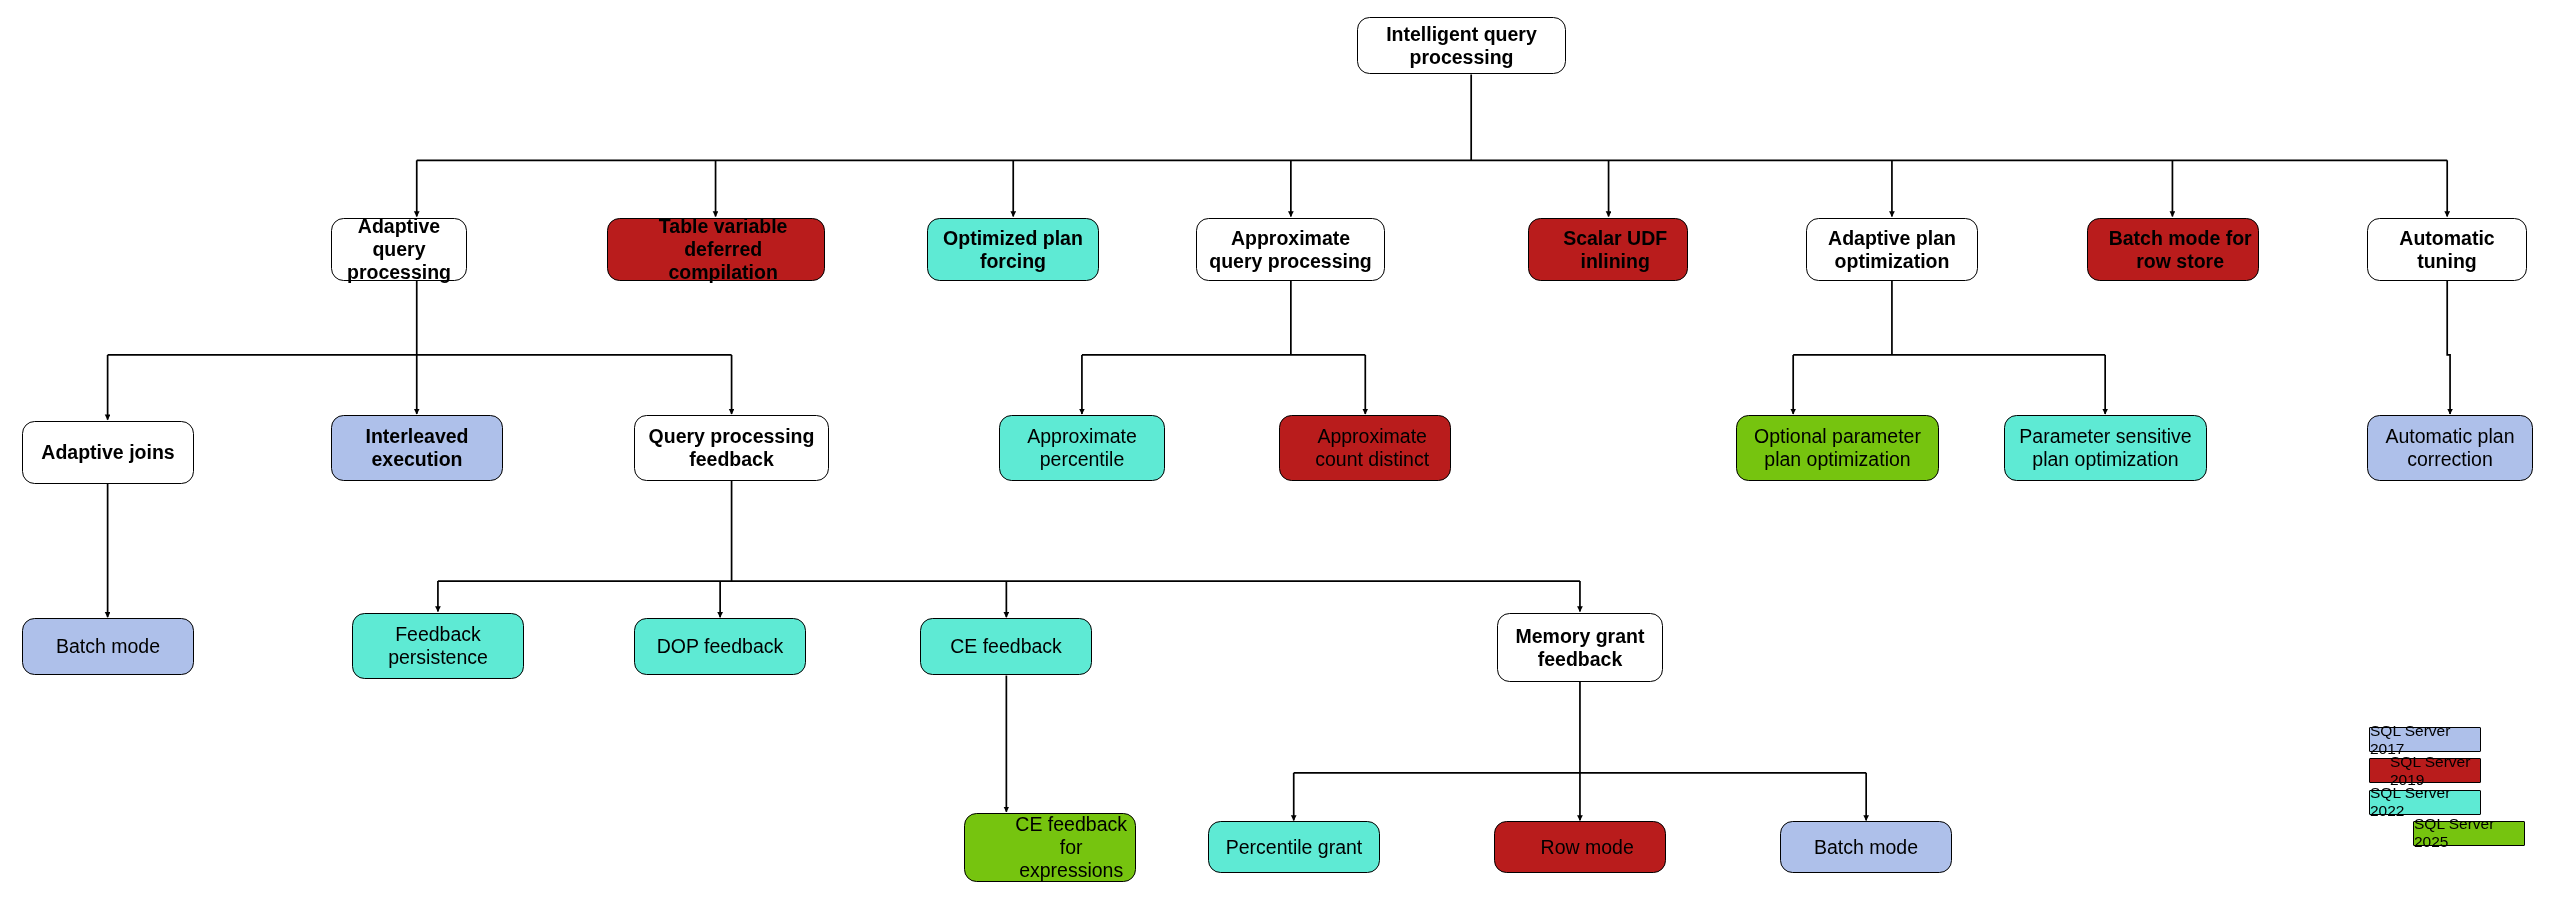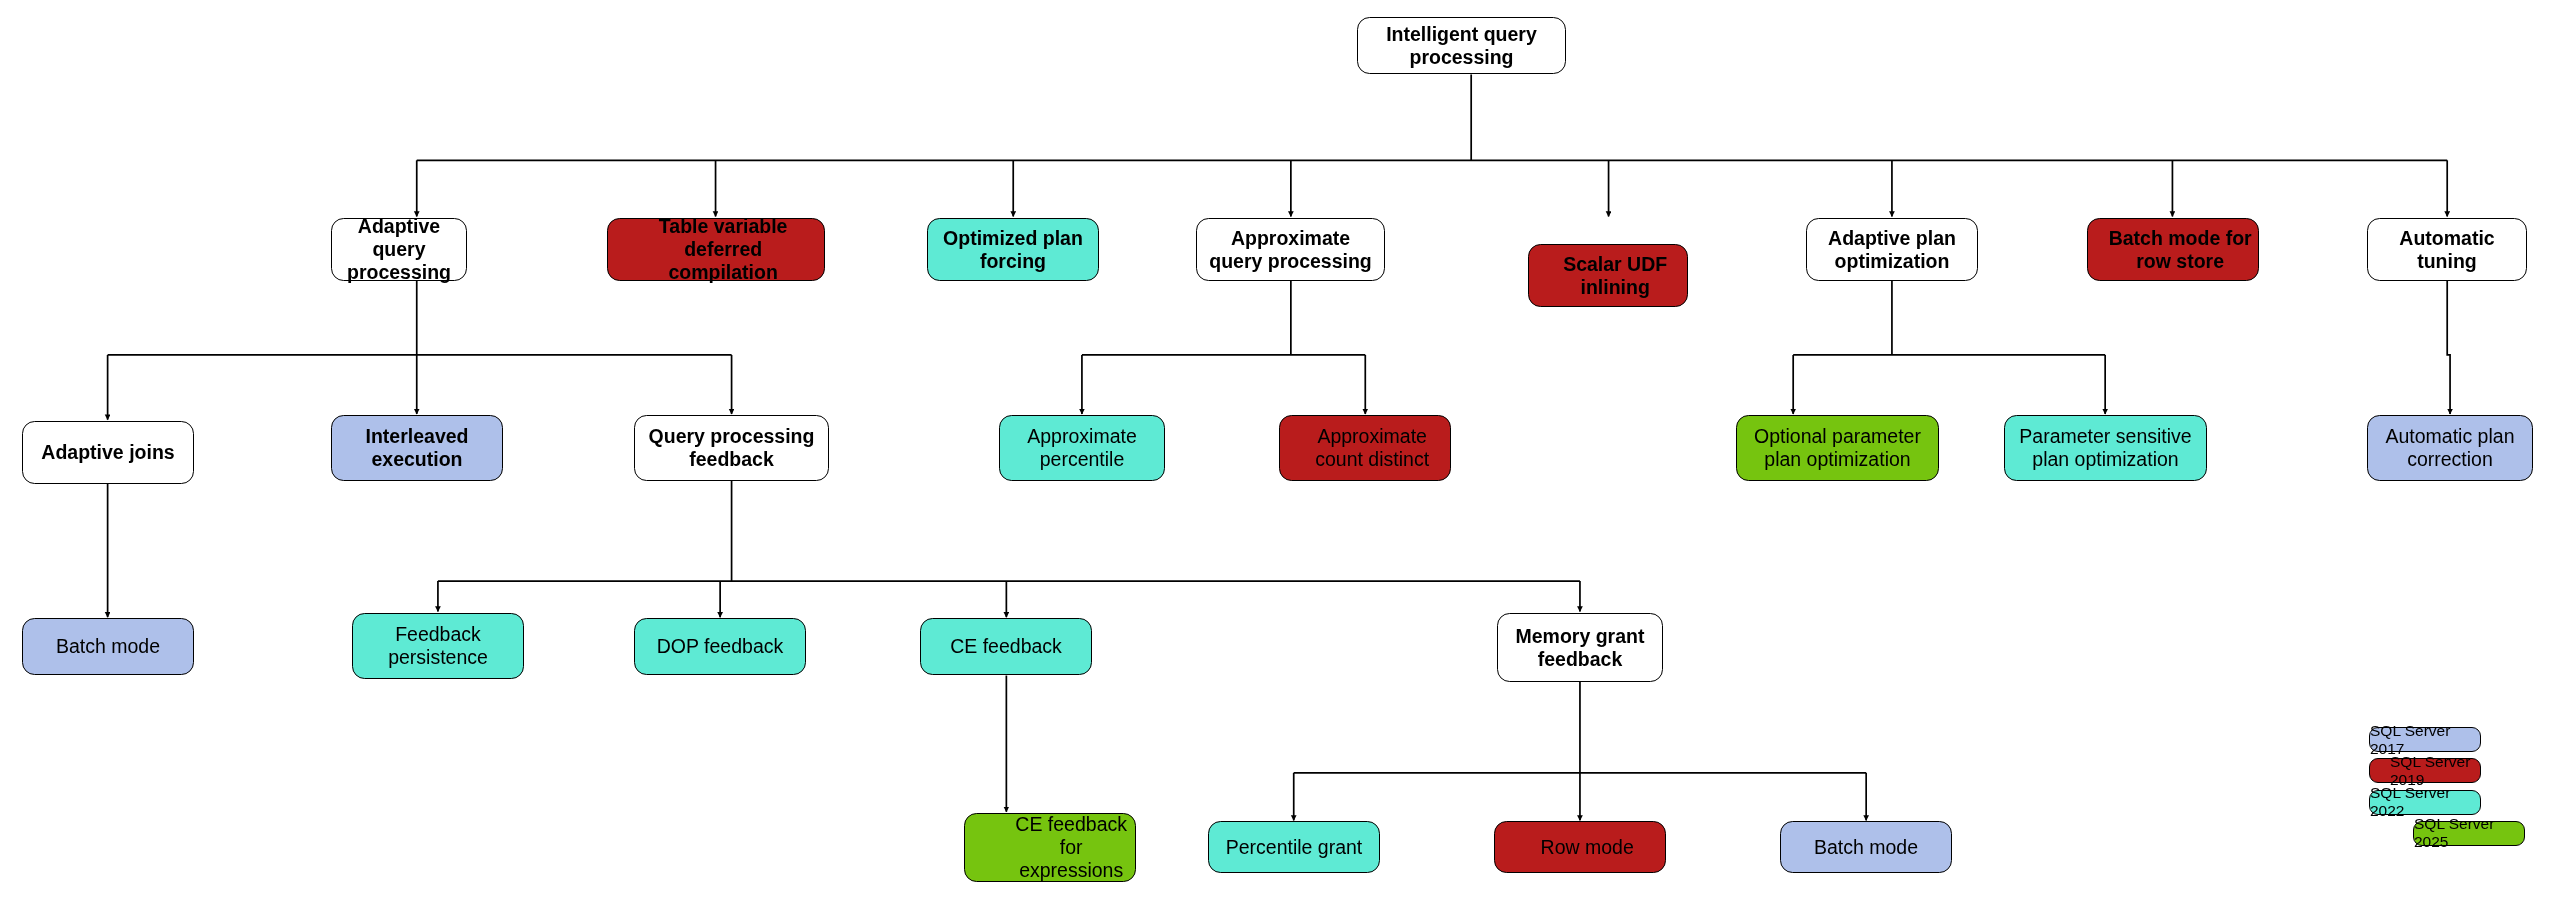--- a/index.html
+++ b/index.html
@@ -47,21 +47,21 @@
   .fill-blue   { background: #aec0ea; }
   .fill-green  { background: #76c40f; margin-left: 44px; }
 
   .legend {
     position: absolute;
     z-index: 6;
   }
   .legend-item {
     box-sizing: border-box;
     border: 1.7px solid #000000;
-    border-radius: 9px;
+    border-radius: 1px;
     width: 112px;
     height: 25px;
     display: flex;
     align-items: center;
     justify-content: center;
     font-size: 15.5px;
     color: #000000;
     margin-bottom: 6.3px;
     font-family: "Liberation Sans", sans-serif;
   }
@@ -121,21 +121,21 @@
       <div class="node fill-white root" style="left: 1357px; top: 17px; width: 209px; height: 57px; font-weight: bold;">Intelligent query
 processing</div>
       <div class="node fill-white" style="left: 331px; top: 218px; width: 136px; height: 63px; font-weight: bold;">Adaptive query
 processing</div>
       <div class="node fill-gray" style="left: 607px; top: 218px; width: 218px; height: 63px; font-weight: bold;">Table variable
 deferred compilation</div>
       <div class="node fill-orange" style="left: 927px; top: 218px; width: 172px; height: 63px; font-weight: bold;">Optimized plan
 forcing</div>
       <div class="node fill-white" style="left: 1196px; top: 218px; width: 189px; height: 63px; font-weight: bold;">Approximate
 query processing</div>
-      <div class="node fill-gray" style="left: 1528px; top: 218px; width: 160px; height: 63px; font-weight: bold; margin-top: 26px;">Scalar UDF
+      <div class="node fill-gray" style="left: 1528px; top: 218px; width: 160px; height: 63px; font-weight: bold;">Scalar UDF
 inlining</div>
       <div class="node fill-white" style="left: 1806px; top: 218px; width: 172px; height: 63px; font-weight: bold;">Adaptive plan
 optimization</div>
       <div class="node fill-gray" style="left: 2087px; top: 218px; width: 172px; height: 63px; font-weight: bold;">Batch mode for
 row store</div>
       <div class="node fill-white" style="left: 2367px; top: 218px; width: 160px; height: 63px; font-weight: bold;">Automatic
 tuning</div>
       <div class="node fill-white" style="left: 22px; top: 421px; width: 172px; height: 63px; font-weight: bold;">Adaptive joins</div>
       <div class="node fill-blue" style="left: 331px; top: 415px; width: 172px; height: 66px; font-weight: bold;">Interleaved
 execution</div>

